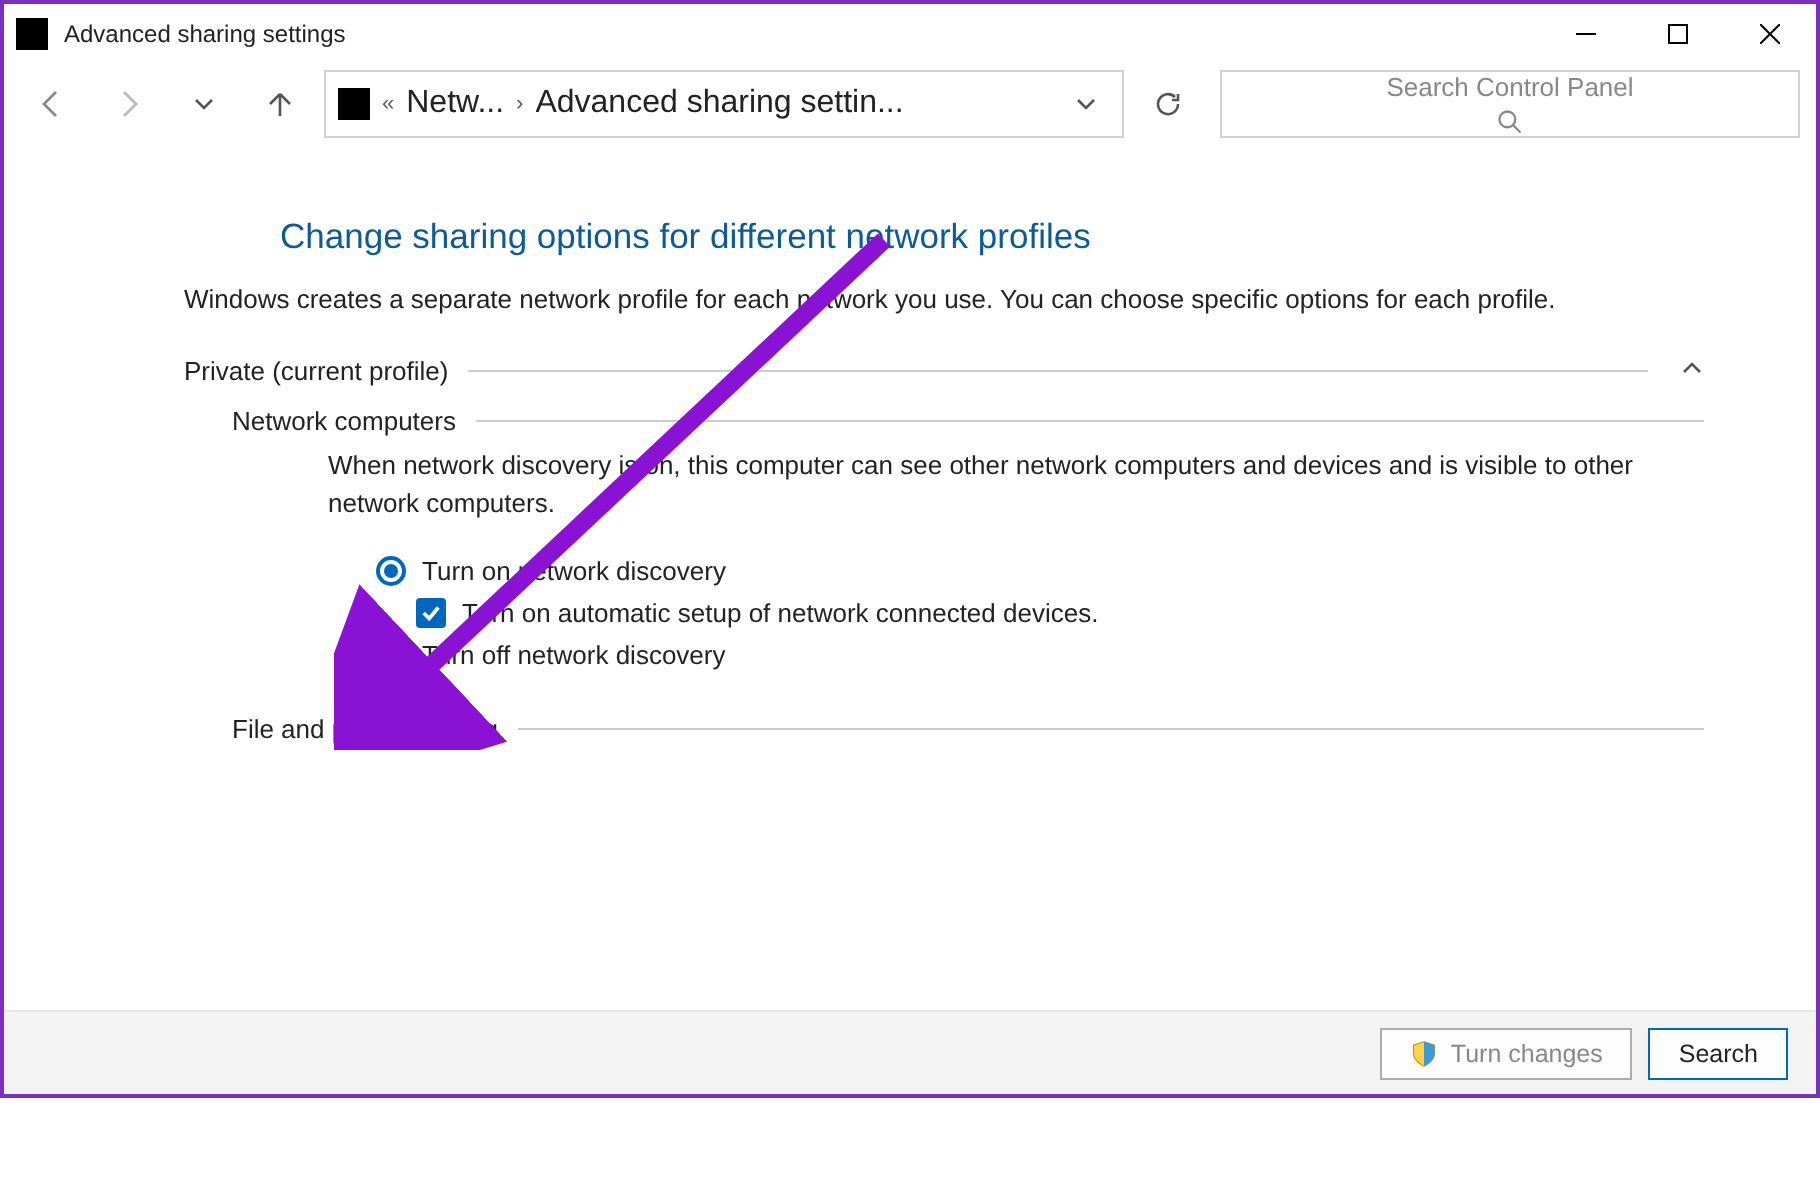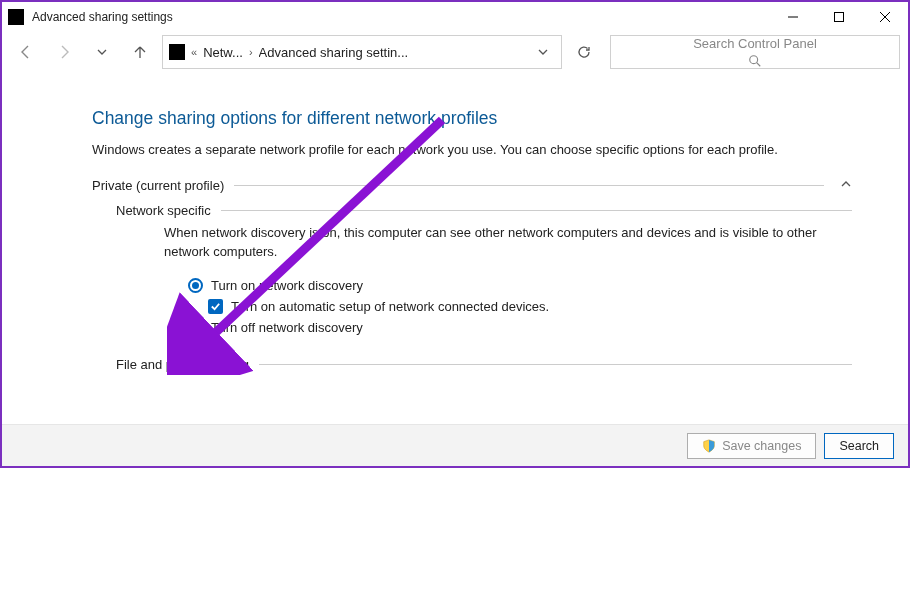--- a/index.html
+++ b/index.html
@@ -1,42 +1,42 @@
 <!DOCTYPE html>
 <html><head>
 <meta charset="utf-8">
 <style>
   * { box-sizing: border-box; }
   html, body { margin:0; padding:0; font-family: "Segoe UI", Tahoma, sans-serif; font-size:13px; color:#222; }
-  .window { width:910px; height:468px; border:2px solid #7b2fbf; background:#fff; position:relative; overflow:hidden; }
+  .window { width:910px; height:549px; border:2px solid #7b2fbf; background:#fff; position:relative; overflow:hidden; }
   
   .titlebar { height:30px; display:flex; align-items:center; padding:0 0 0 6px; }
   .titlebar-icon { width:16px; height:16px; background:#000; margin-right:8px; }
   .titlebar-title { flex:0 0 auto; font-size:12px; }
   .titlebar-spacer { flex:1; }
   .titlebar-btn { width:46px; height:30px; display:flex; align-items:center; justify-content:center; }
   .titlebar-btn svg { width:10px; height:10px; }
   
   .navrow { height:40px; display:flex; align-items:center; padding:0 8px; gap:6px; }
   .nav-arrow, .nav-drop, .nav-up, .refresh { width:32px; height:32px; display:flex; align-items:center; justify-content:center; color:#555; }
   .nav-arrow.disabled { color:#bbb; }
   .address { flex:1; height:34px; border:1px solid #d0d0d0; display:flex; align-items:center; padding:0 6px; gap:6px; min-width:0; }
   .addr-icon { width:16px; height:16px; background:#000; flex-shrink:0; }
-  .crumb { white-space:nowrap; overflow:hidden; text-overflow:ellipsis; font-size:13px; }
+  .crumb { white-space:nowrap; overflow:hidden; text-overflow:ellipsis; font-size:16px; }
   .addr-spacer{flex:1;}
   .addr-drop { width:24px; display:flex;align-items:center;justify-content:center; }
   .search { width:290px; height:34px; border:1px solid #d0d0d0; display:flex; align-items:center; padding:0 10px; color:#888; font-size:13px; margin-left:4px;flex-direction:column; }
   .search span.txt{flex:1; font-style:normal;}
   
   .content { position:absolute; left:0; right:0; top:82px; bottom:42px; overflow:hidden; padding:16px 56px 0 90px; }
   
   .page-title { color:#0a5a8a; font-size:18px; margin:8px 0 12px; }
   .page-title { color:#105a8c; }
   .page-title { color:#0c5a96; }
-  .page-title { color:#0b5a96; font-size:17.5px; }
+  .page-title { color:#0b5a96; font-size:17.5px;margin-left:48px; }
   .page-title { color:#0c5a96; }
   .desc { font-size:13px; line-height:1.45; margin-bottom:18px; }
   .group-header { display:flex; align-items:center; font-size:13px; margin:8px 0 10px;justify-content:space-between; }
   .group-header .label { white-space:nowrap; padding-right:10px; }
   .group-header .line { flex:1; border-top:1px solid #ccc; height:0; }
   .group-header .chev { width:28px; text-align:right; }
   .sub { margin-left:24px; }
   .sub2 { margin-left:48px; }
   .para { font-size:13px; line-height:1.45; margin:6px 0 16px; }
   .radio-row, .check-row { display:flex; align-items:center; gap:8px; font-size:13px; margin:6px 0; }
@@ -140,21 +140,21 @@
       <div class="line"></div>
       <div class="chev">
         <svg width="12" height="12" viewBox="0 0 12 12">
             <path d="M2 8 L6 4 L10 8" fill="none" stroke="#555" stroke-width="1.3"></path>
           </svg>
       </div>
     </div>
 
     <div class="sub">
       <div class="group-header" style="margin-bottom:6px;">
-        <span class="label">Network specific</span>
+        <span class="label">Network computers</span>
         <div class="line"></div>
       </div>
       <div class="sub2">
         <div class="para">When network discovery is on, this computer can see other network computers and devices and is visible to other network computers.</div>
         <div style="margin-left:24px;">
           <div class="radio-row">
             <div class="radio checked"></div>
             <span>Turn on network discovery</span>
           </div>
           <div class="check-row indent-check">
@@ -178,21 +178,21 @@
       </div>
     </div>
   </div>
 
   <div class="footer">
     <div class="btn disabled">
       <svg class="shield" viewBox="0 0 16 16">
         <path d="M8 1 L14 3 V8 C14 12 8 15 8 15 C8 15 2 12 2 8 V3 Z" fill="#ffd24a" stroke="#c79200" stroke-width="0.6"></path>
         <path d="M8 1 L14 3 V8 C14 12 8 15 8 15 Z" fill="#3a9bd9"></path>
       </svg>
-      <span>Save changes</span>
+      <span>Turn changes</span>
     </div>
     <div class="btn primary">
       <span>Search</span>
     </div>
   </div>
 
   <svg class="annotation-arrow" width="300" height="260">
     <defs>
       <marker id="ahead" markerWidth="14" markerHeight="14" refX="3" refY="6" orient="auto">
         <path d="M0 0 L12 6 L0 12 Z" fill="#8a12d4"></path>

